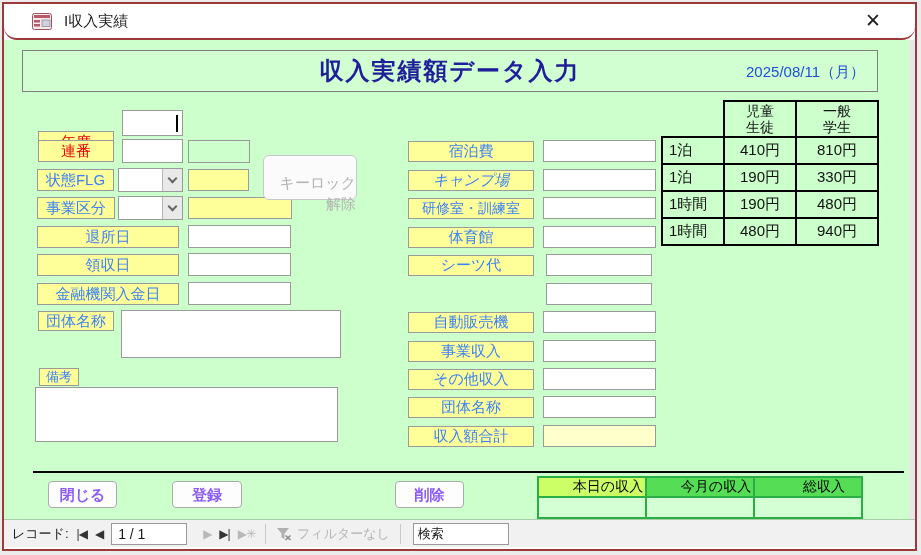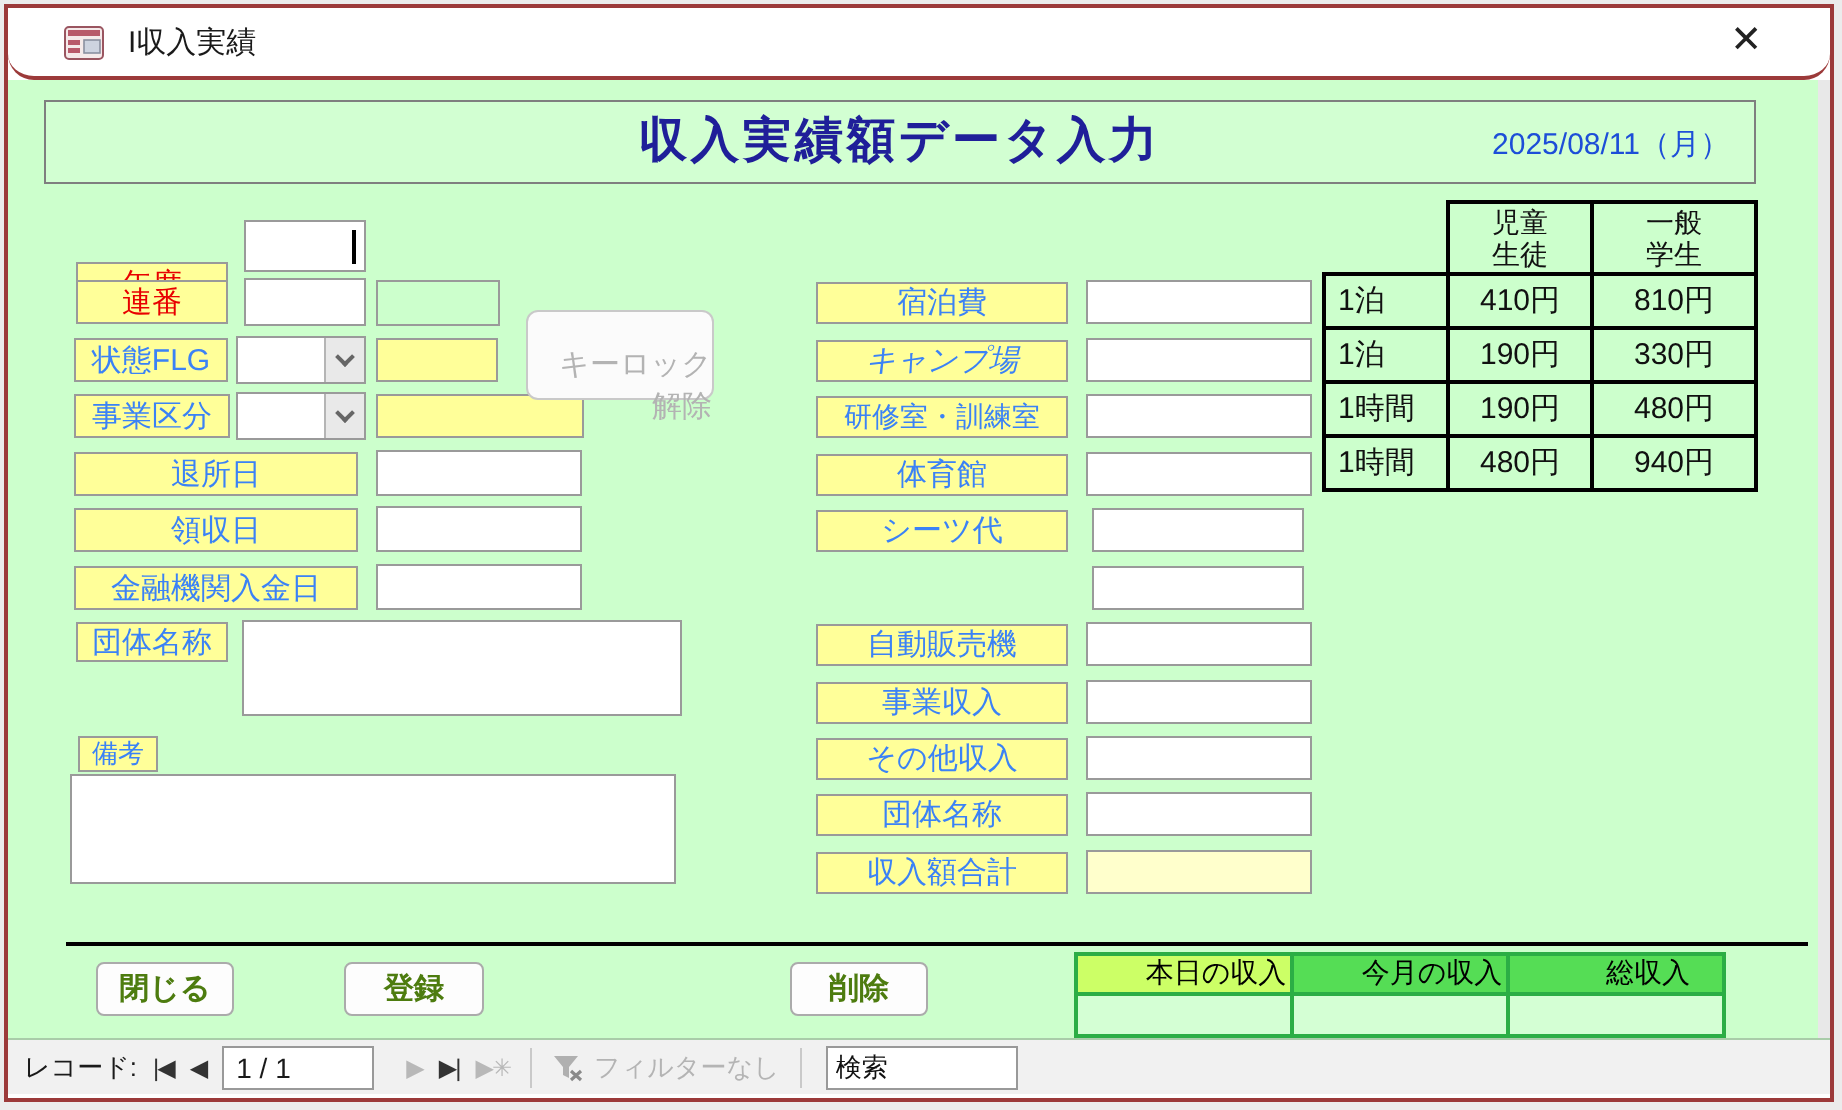--- a/index.html
+++ b/index.html
@@ -30,21 +30,21 @@
   .total-inp { background: #ffffcc; }
   textarea.inp { resize: none; }
   table.price { position: absolute; left: 657px; top: 60px; border-collapse: collapse; font-size: 15px; color: #111; }
   table.price td { border: 2px solid #000; padding: 0; }
   table.price td.blank { border-top-style: hidden; border-left-style: hidden; }
   table.price td.colhdr { width: 72px; height: 36px; text-align: center; white-space: pre-line; font-size: 14px; line-height: 16px; }
   table.price td.colhdr2 { width: 82px; }
   table.price td.unit { width: 62px; height: 27px; padding-left: 6px; font-size: 15px; }
   table.price td.price-val { text-align: center; }
   .divider { position: absolute; left: 29px; top: 431px; width: 871px; height: 2px; background: #000; }
-  .btn { position: absolute; top: 441px; height: 27px; background: #fdfdfd; border: 1px solid #ababab; border-radius: 4px; font-weight: bold; font-size: 15px; color: #4d7c0f; text-align: center; line-height: 25px; }
+  .btn { position: absolute; top: 441px; height: 27px; background: #fdfdfd; border: 1px solid #ababab; border-radius: 4px; font-weight: bold; font-size: 15px; color: #8b5cf6; text-align: center; line-height: 25px; }
   table.summary { position: absolute; left: 533px; top: 436px; border-collapse: collapse; font-size: 14px; }
   table.summary td { border: 2px solid #2bae45; text-align: center; padding-left: 32px; }
   table.summary td.sum-hdr { width: 108px; height: 19px; background: #55dd55; }
   table.summary td.sum-today { background: #ccff66; }
   table.summary td.sum-val { height: 21px; background: #d4ffd4; }
   .navbar { position: relative; height: 28px; background: #f1f1f1; border-top: 1px solid #a9cca9; display: flex; align-items: center; font-size: 13px; color: #1a1a1a; }
   .navbar .nav-label { margin-left: 8px; }
   .nav-btn { margin-left: 8px; font-size: 12px; letter-spacing: -1px; }
   .nav-dark { color: #333; }
   .nav-gray { color: #b8b8b8; }

